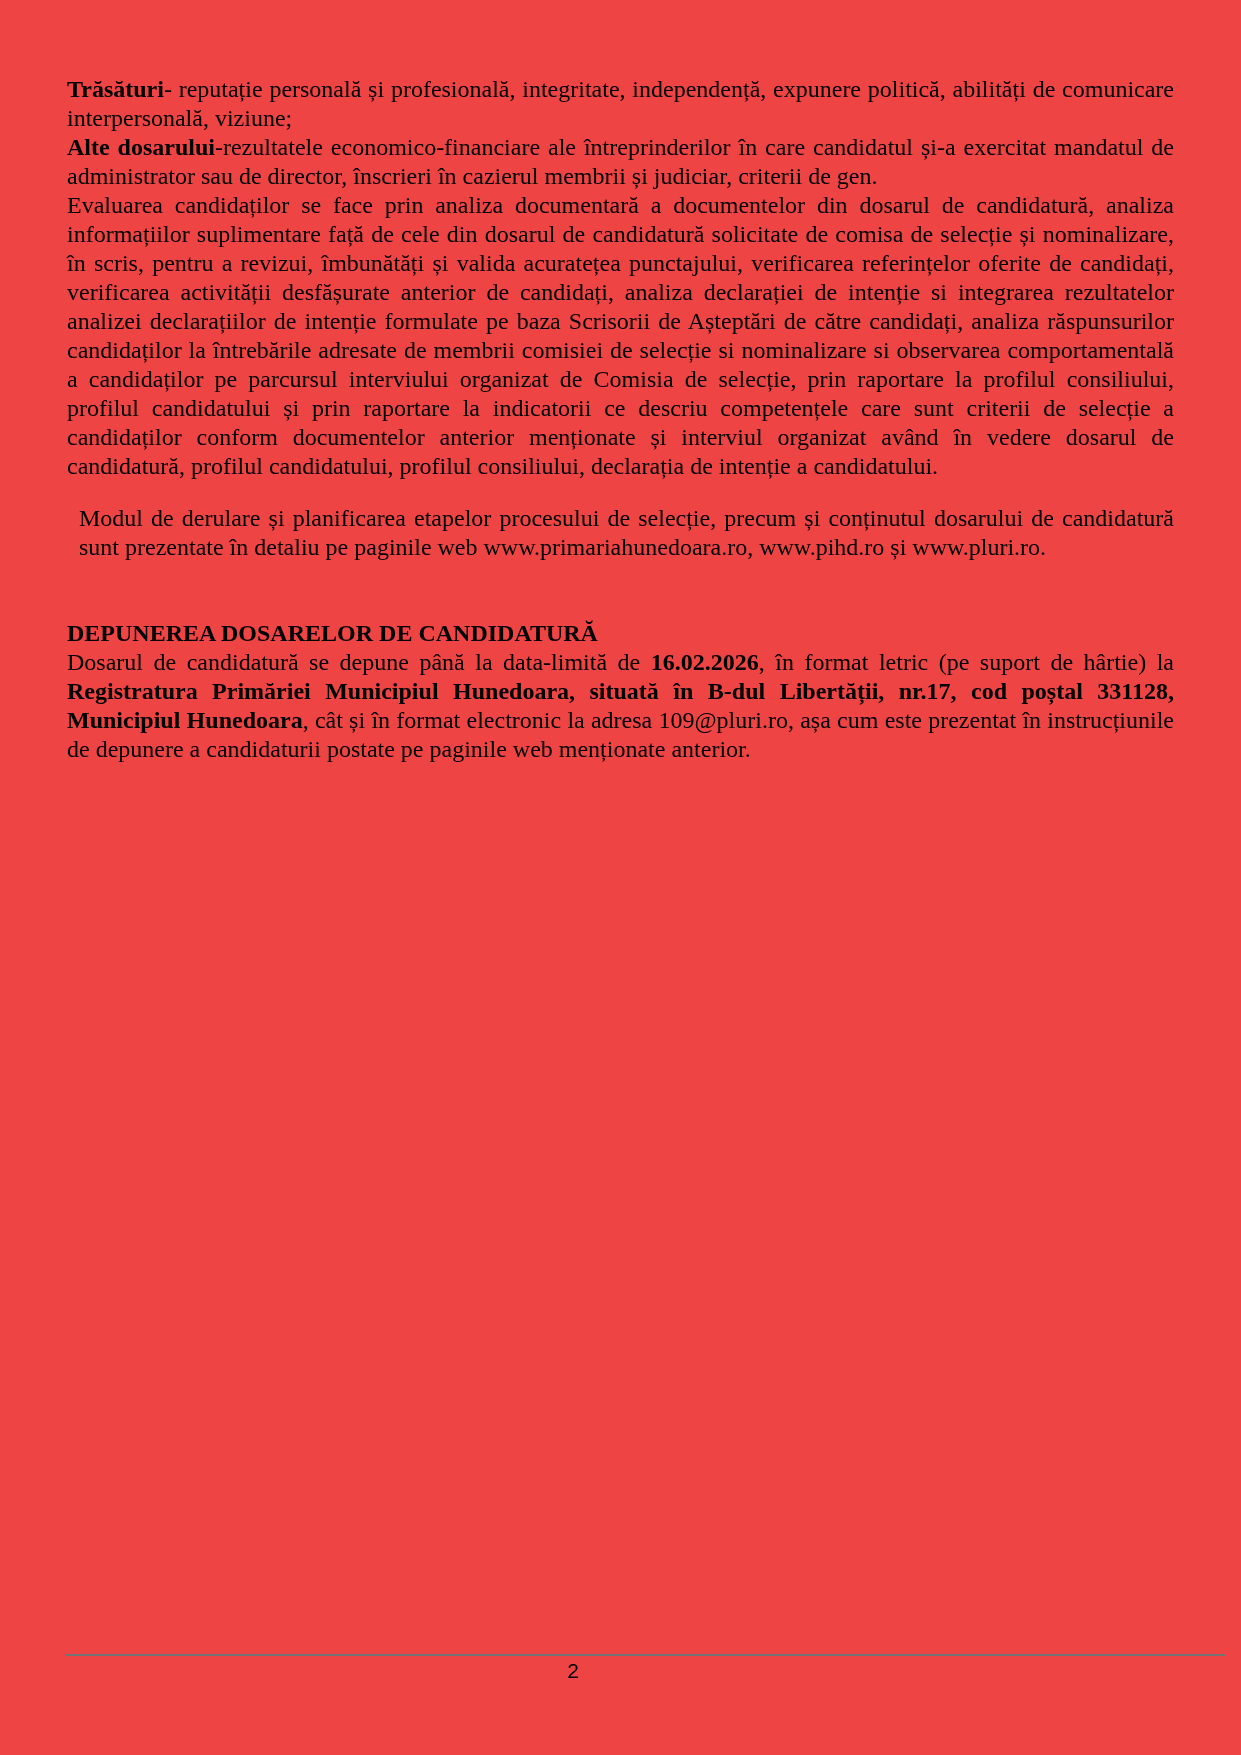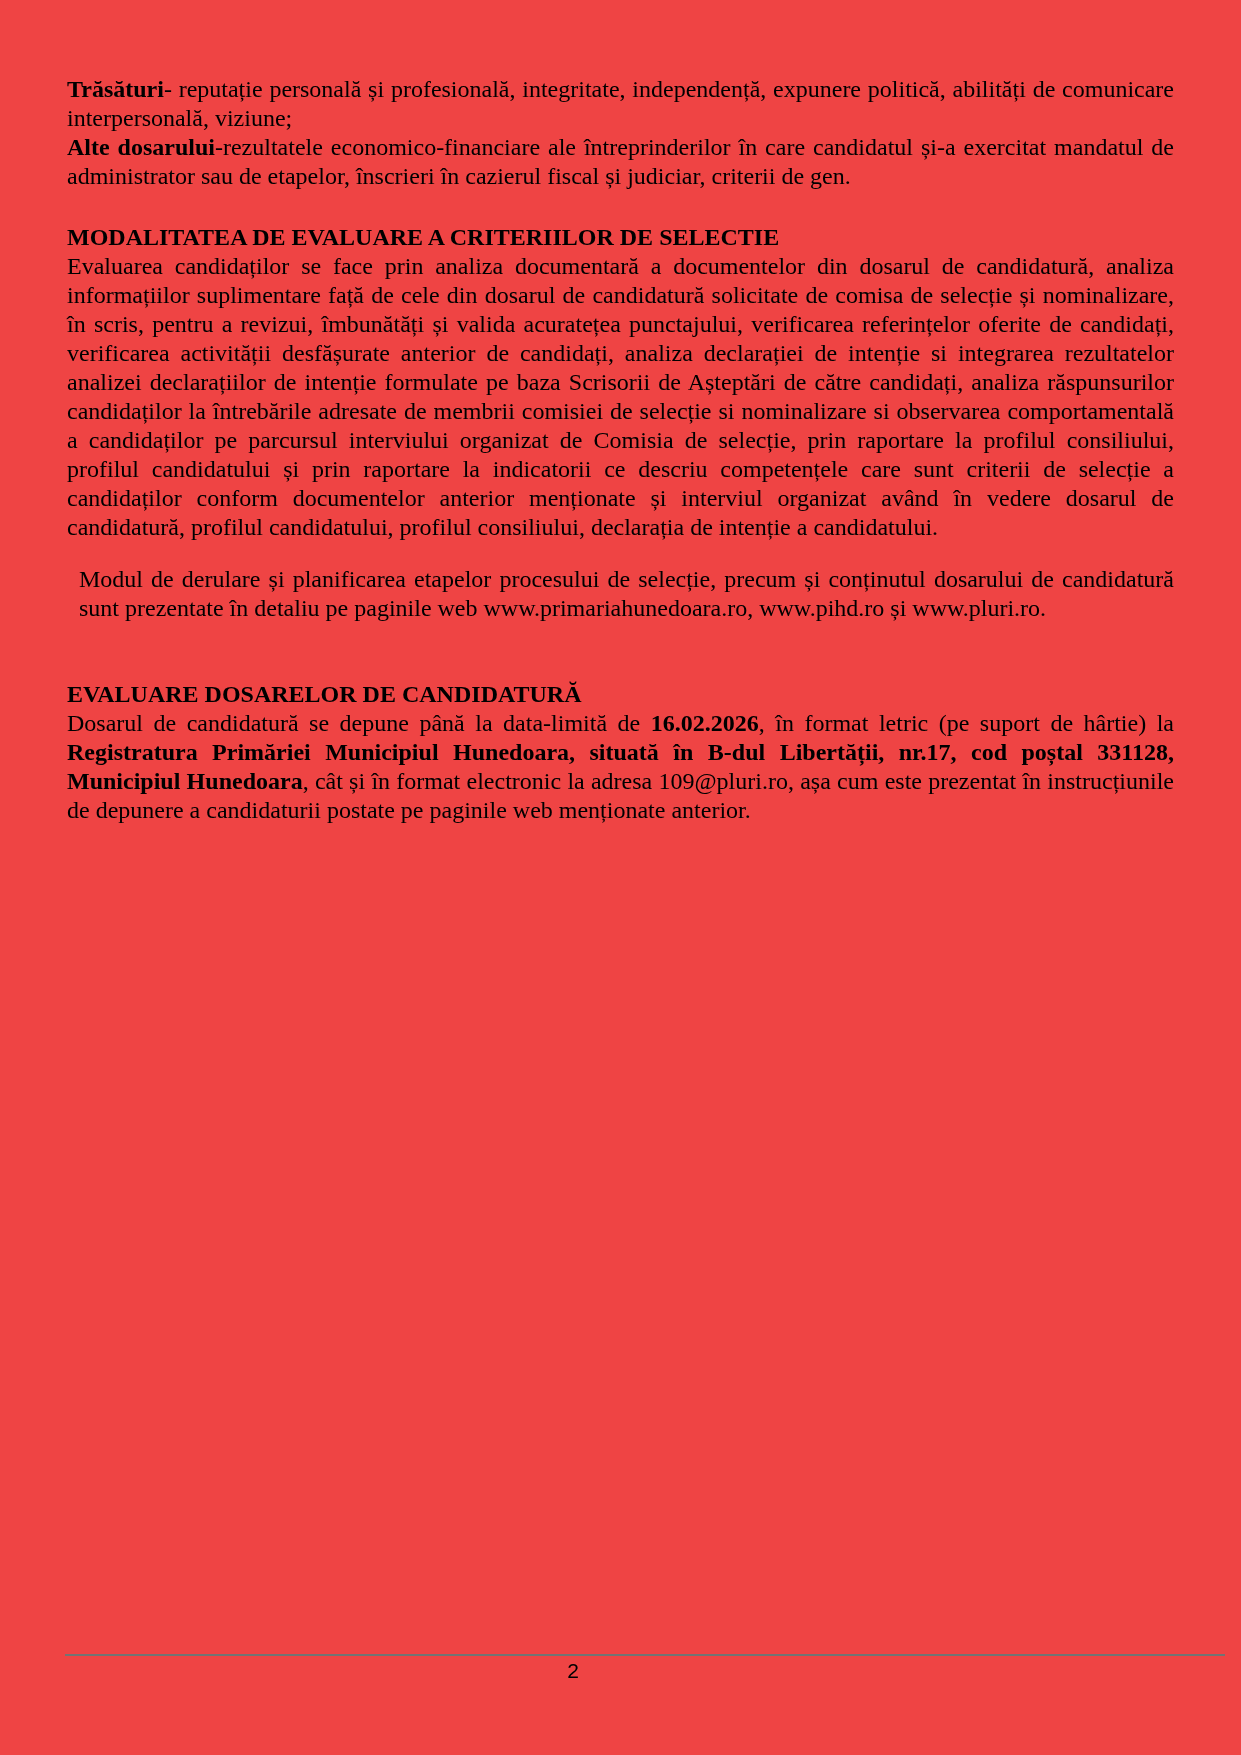--- a/index.html
+++ b/index.html
@@ -65,29 +65,28 @@
   }
 </style>
 </head>
 <body>
 
 <div class="page">
   <div class="content">
 
     <p class="body-text"><span class="lead-bold">Trăsături</span><span>- reputație personală și profesională, integritate, independență, expunere politică, abilități de comunicare interpersonală, viziune;</span></p>
 
-    <p class="body-text"><span class="lead-bold">Alte dosarului</span><span>-rezultatele economico-financiare ale întreprinderilor în care candidatul și-a exercitat mandatul de administrator sau de etapelor, înscrieri în cazierul fiscal și judiciar, criterii de gen.</span></p>
+    <p class="body-text"><span class="lead-bold">Alte dosarului</span><span>-rezultatele economico-financiare ale întreprinderilor în care candidatul și-a exercitat mandatul de administrator sau de director, înscrieri în cazierul membrii și judiciar, criterii de gen.</span></p>
 
-    <h2 class="heading gap-modalitatea">MODALITATEA DE EVALUARE A CRITERIILOR DE SELECTIE</h2>
 
     <p class="body-text">Evaluarea candidaților se face prin analiza documentară a documentelor din dosarul de candidatură, analiza informațiilor suplimentare față de cele din dosarul de candidatură solicitate de comisa de selecție și nominalizare, în scris, pentru a revizui, îmbunătăți și valida acuratețea punctajului, verificarea referințelor oferite de candidați, verificarea activității desfășurate anterior de candidați, analiza declarației de intenție si integrarea rezultatelor analizei declarațiilor de intenție formulate pe baza Scrisorii de Așteptări de către candidați, analiza răspunsurilor candidaților la întrebările adresate de membrii comisiei de selecție si nominalizare si observarea comportamentală a candidaților pe parcursul interviului organizat de Comisia de selecție, prin raportare la profilul consiliului, profilul candidatului și prin raportare la indicatorii ce descriu competențele care sunt criterii de selecție a candidaților conform documentelor anterior menționate și interviul organizat având în vedere dosarul de candidatură, profilul candidatului, profilul consiliului, declarația de intenție a candidatului.</p>
 
     <p class="body-text gap-derulare">Modul de derulare și planificarea etapelor procesului de selecție, precum și conținutul dosarului de candidatură sunt prezentate în detaliu pe paginile web www.primariahunedoara.ro, www.pihd.ro și www.pluri.ro.</p>
 
-    <h2 class="heading gap-depunerea">EVALUARE DOSARELOR DE CANDIDATURĂ</h2>
+    <h2 class="heading gap-depunerea">DEPUNEREA DOSARELOR DE CANDIDATURĂ</h2>
 
     <p class="body-text"><span>Dosarul de candidatură se depune până la data-limită de </span><span class="lead-bold">16.02.2026</span><span>, în format letric (pe suport de hârtie) la </span><span class="lead-bold">Registratura Primăriei Municipiul Hunedoara, situată în B-dul Libertății, nr.17, cod poștal 331128, Municipiul Hunedoara</span><span>, cât și în format electronic la adresa 109@pluri.ro, așa cum este prezentat în instrucțiunile de depunere a candidaturii postate pe paginile web menționate anterior.</span></p>
 
   </div>
 
   <div class="footer">
     <div class="footer-line"></div>
     <div class="page-number">2</div>
   </div>
 </div>

